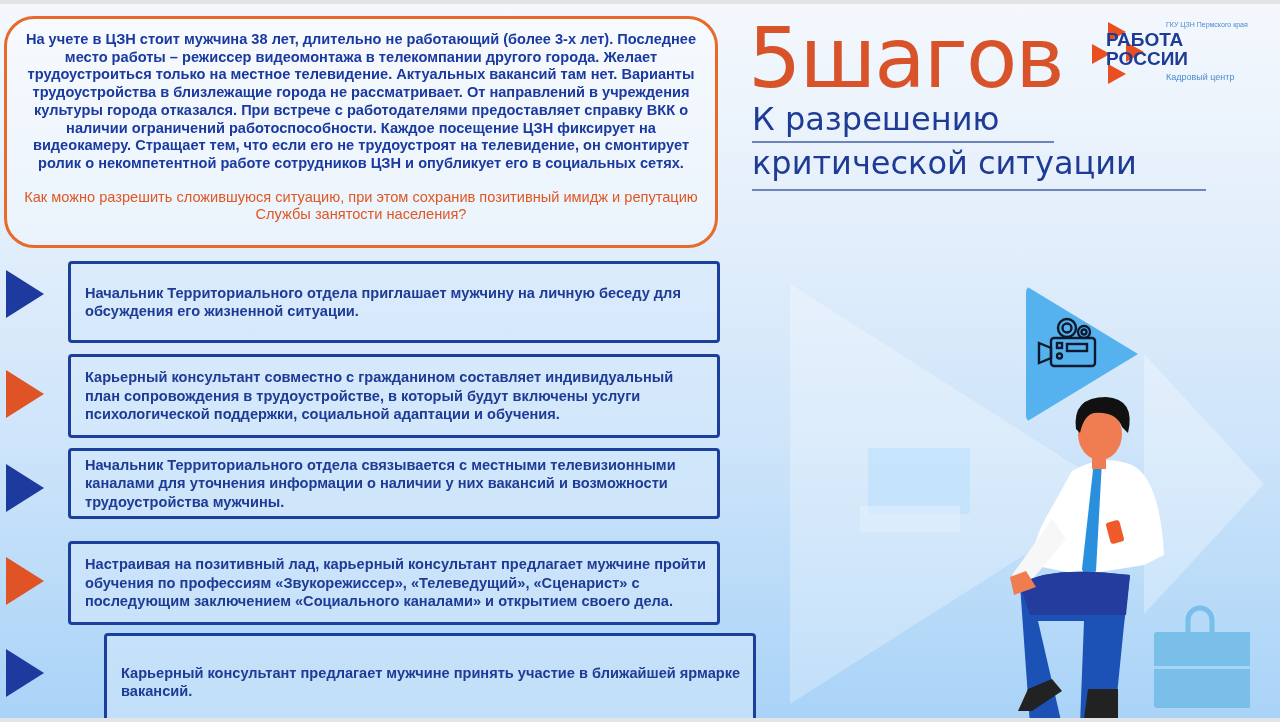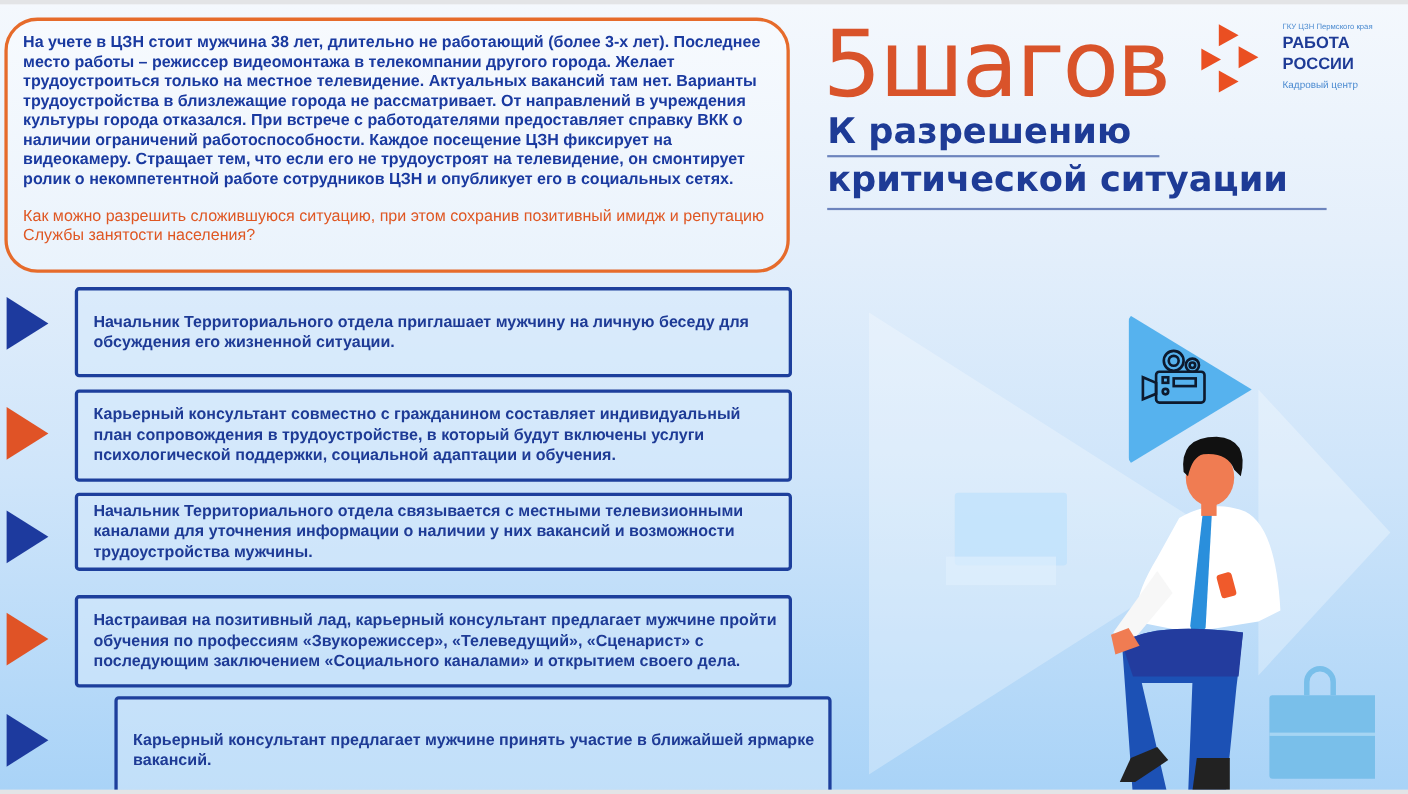--- a/index.html
+++ b/index.html
@@ -29,48 +29,48 @@
     border-left: 112px solid #56b2ee; border-radius: 6px; }
   .monitor { left:868px; top:444px; width:102px; height:66px; background: rgba(190,225,252,0.7); border-radius: 3px; }
   .monitor-base { left:860px; top:502px; width:100px; height:26px; background: rgba(225,240,253,0.6); }
 
   
   .case {
     position:absolute; left:4px; top:12px; width:714px; height:232px;
     border: 3px solid #e66b2b; border-radius: 30px;
     background: linear-gradient(180deg, #f7fafe 0%, #eaf3fc 100%);
     box-sizing: border-box;
-    text-align:left; padding: 12px 14px 0 14px;
+    text-align:center; padding: 12px 14px 0 14px;
   }
   .case-text {
     color:#1a3aa0; font-weight:bold; font-size:14.6px; line-height:17.7px; margin:0;
   }
   .case-question {
     color:#df5723; font-weight:normal; font-size:14.6px; line-height:17.7px; margin:16px 0 0 0;
   }
 
   
   .five-steps {
     position:absolute; left:748px; top:4px; color:#d9532a;
     font-family: "DejaVu Sans", sans-serif; font-size: 84px; line-height: 100px;
     letter-spacing: -2px; font-weight: normal;
   }
   .subtitle1, .subtitle2 {
-    position:absolute; left:752px; color:#1e3b96; font-weight:bold;
+    position:absolute; left:752px; color:#1e3b96; font-weight:normal;
     font-family:"DejaVu Sans", sans-serif; font-size: 32px; text-align: right;
   }
   .subtitle1 { top: 96px; }
   .subtitle2 { top: 140px; }
   .underline1 { position:absolute; left:752px; top:137px; width:302px; height:2px; background:#6d84bd; }
   .underline2 { position:absolute; left:752px; top:185px; width:454px; height:2px; background:#6d84bd; }
 
   
   .logo-mark { position:absolute; left:1092px; top:14px; width:64px; height:70px; }
   .logo-top { position:absolute; left:1166px; top:17px; font-size:7px; color:#4a8ad0; }
-  .logo-name { position:absolute; left:1166px; top:26px; font-size:15px; line-height:19px; color:#1e3b96; font-weight:bold; }
+  .logo-name { position:absolute; left:1106px; top:26px; font-size:19px; line-height:19px; color:#1e3b96; font-weight:bold; }
   .logo-sub { position:absolute; left:1166px; top:68px; font-size:9px; color:#4a8ad0; }
 
   
   .step-arrow { position:absolute; left:6px; width:0; height:0;
     border-top: 24px solid transparent; border-bottom: 24px solid transparent;
     border-left: 38px solid #1d3a9e; }
   .step-arrow.orange { border-left-color: #e05326; }
   .step-box {
     position:absolute; left:68px; width:652px; box-sizing:border-box;
     border: 3px solid #1d3f9c; border-radius: 4px;

